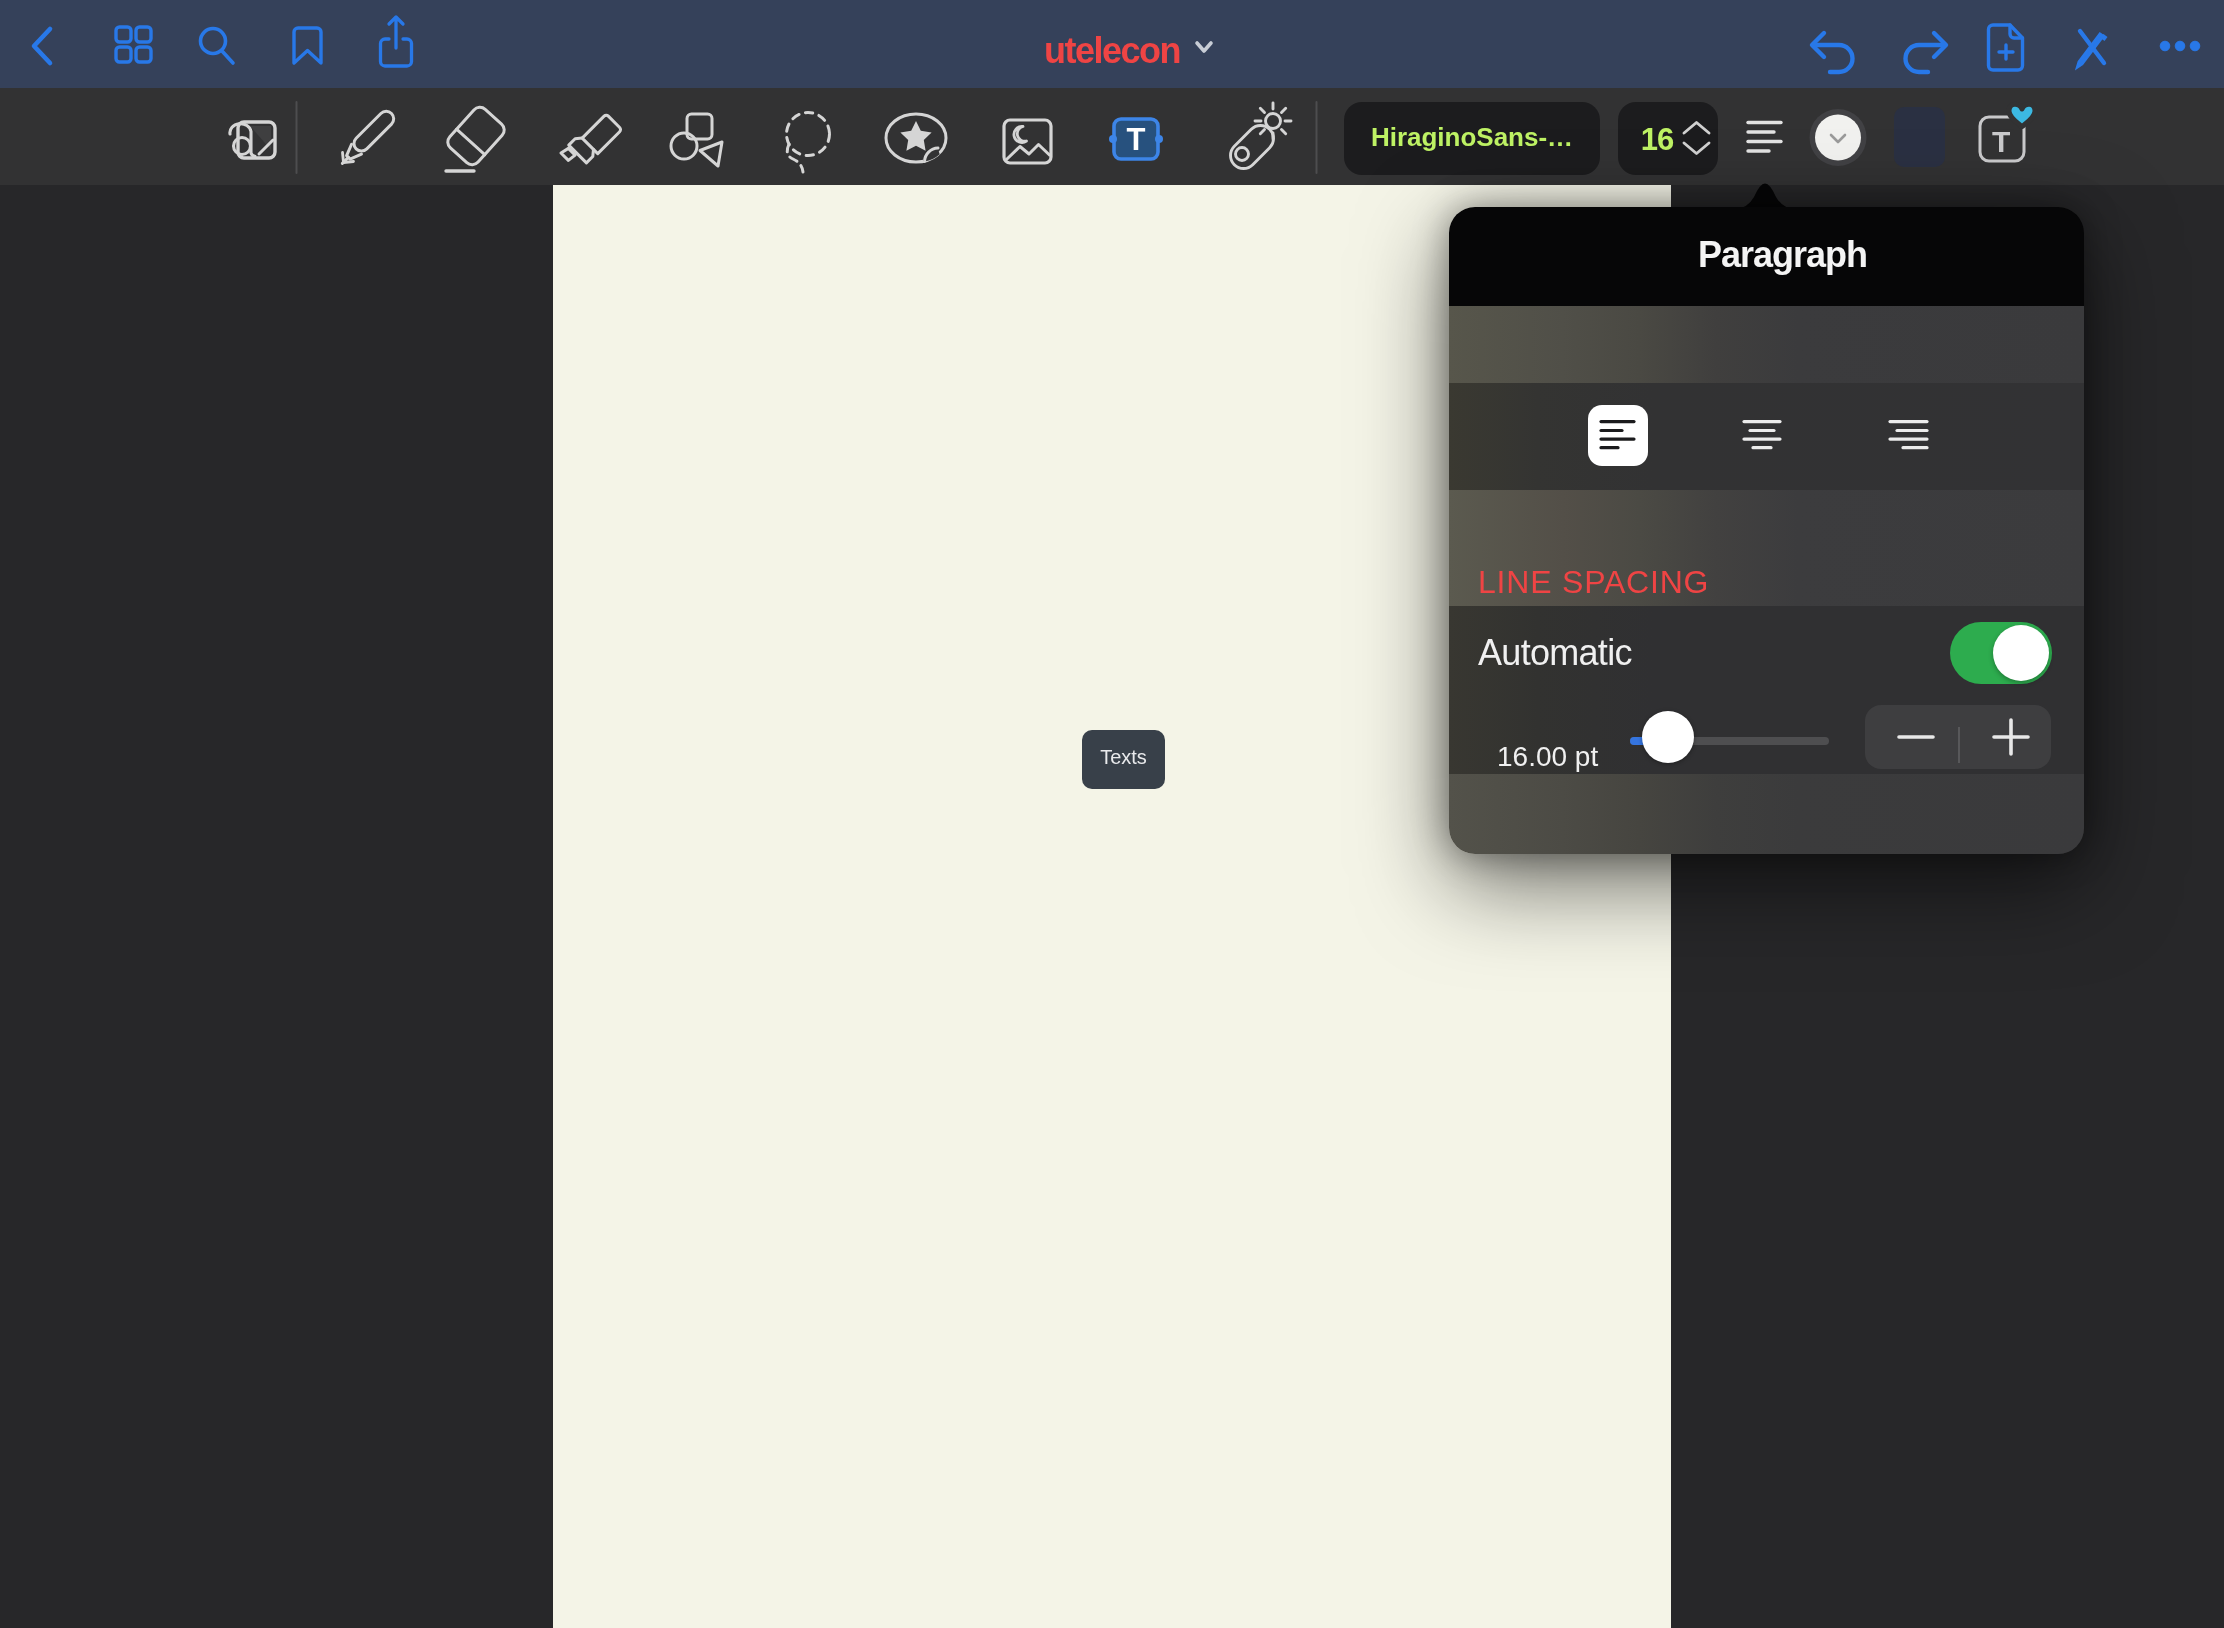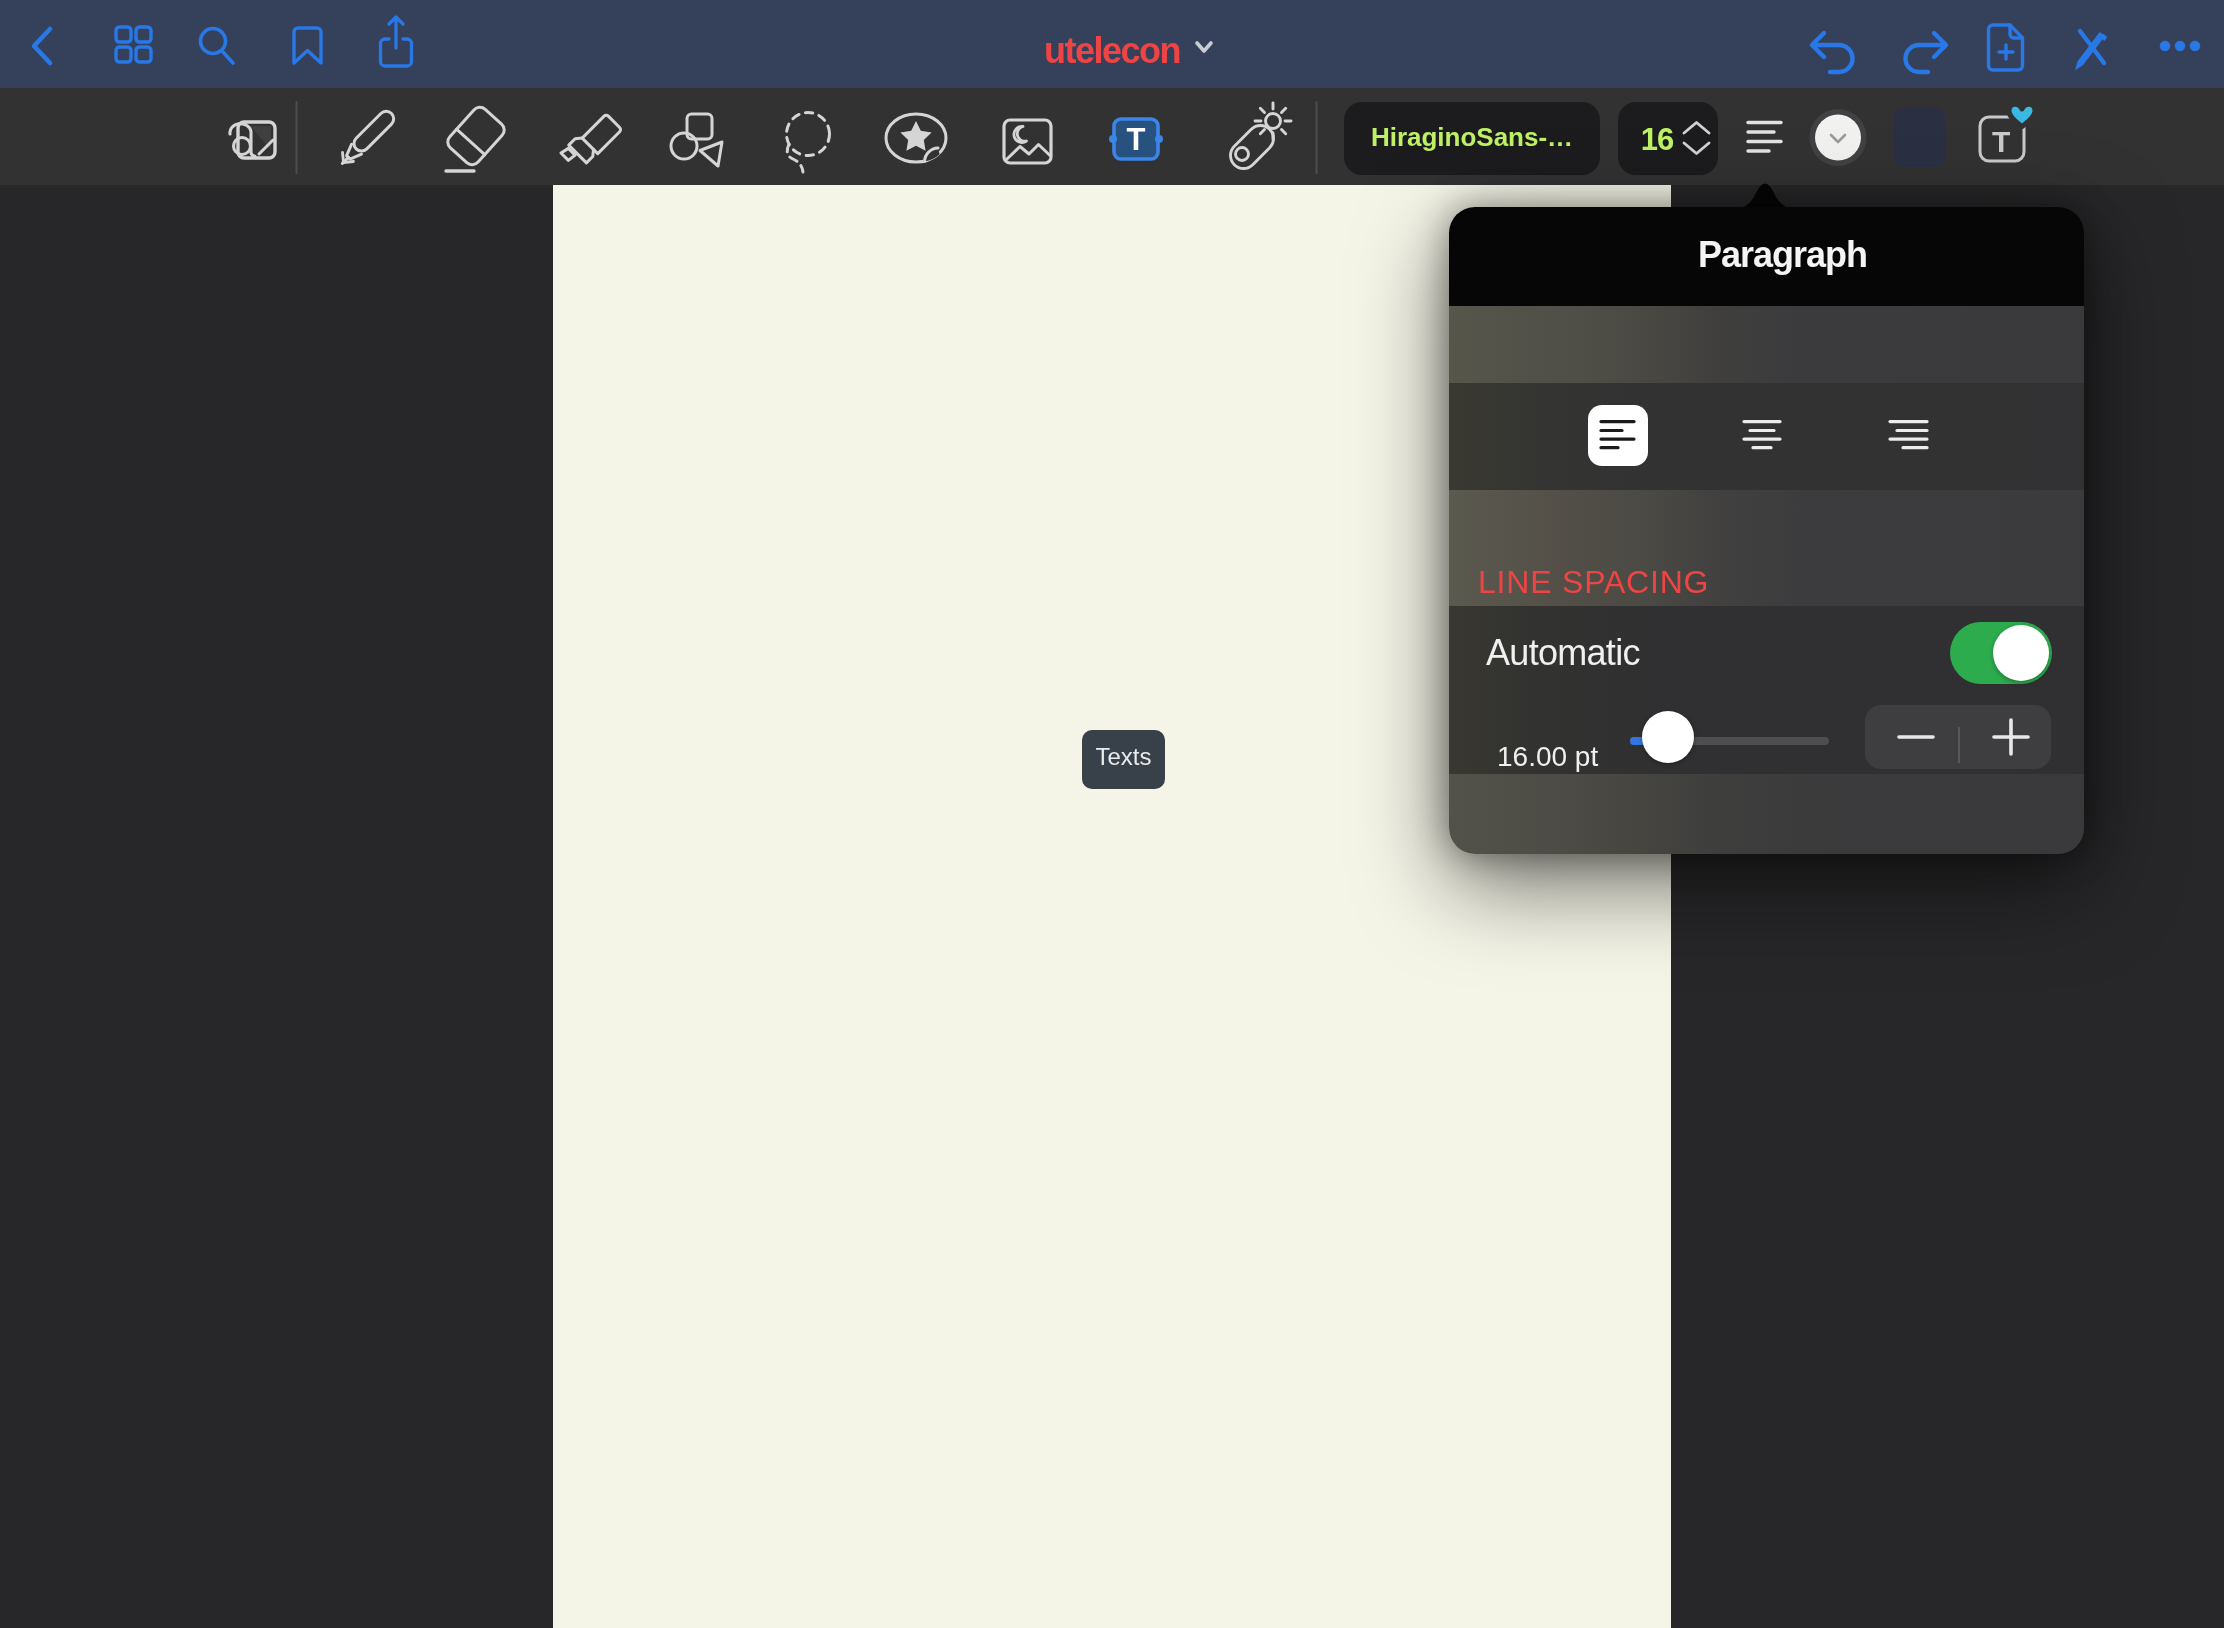--- a/index.html
+++ b/index.html
@@ -13,36 +13,36 @@
   
   #toolbar{left:0;top:88px;width:2224px;height:97px;background:#323233;}
   .pill{background:#1c1c1e;border-radius:18px;position:absolute;color:#bef264;text-align:center;}
   #fontpill{left:1344px;top:14px;width:256px;height:73px;line-height:70px;font-size:26px;font-weight:bold;}
   #sizepill{left:1618px;top:14px;width:100px;height:73px;}
   #sizepill span{position:absolute;left:13px;top:0;width:52px;line-height:76px;font-size:31px;font-weight:bold;letter-spacing:-1px;}
   #navyrect{left:1894px;top:19px;width:51px;height:60px;border-radius:10px;background:#2a3042;position:absolute;}
   
   #page{left:553px;top:185px;width:1118px;height:1443px;background:#f4f4e7;}
   #chip{left:1082px;top:730px;width:83px;height:59px;border-radius:10px;background:#384049;
-        color:#e9eaec;font-size:24px;text-align:center;line-height:54px;}
+        color:#e9eaec;font-size:20px;text-align:center;line-height:54px;}
   
   #pop{left:1449px;top:207px;width:635px;height:647px;border-radius:26px;overflow:hidden;
        box-shadow:0 30px 90px rgba(0,0,0,.55),0 0 35px rgba(0,0,0,.38);}
   #pophead{left:0;top:0;width:635px;height:99px;background:#060607;padding-left:16px;}
   #pophead div{width:100%;text-align:center;color:#f4f4f4;font-size:36px;font-weight:bold;letter-spacing:-1px;line-height:95px;}
   .gap{width:635px;background:linear-gradient(90deg,#57564b 0%,#504f48 18%,#4a4943 30%,#403f3e 42%,#3b3b3d 55%,#3a3a3c 100%);}
   #gapA{left:0;top:99px;height:77px;}
   #alignrow{left:0;top:176px;width:635px;height:107px;
      background:linear-gradient(90deg,#3a3931 0%,#343432 14%,#323233 32%,#323234 100%);}
   #gapB{left:0;top:283px;height:116px;background:linear-gradient(90deg,#5b5a4f 0%,#534f48 18%,#4b4a44 30%,#424140 42%,#3c3c3e 55%,#3b3b3d 100%);}
   #linespacing{left:29px;top:357px;color:#ef4444;font-size:32px;letter-spacing:0.8px;}
   #rows{left:0;top:399px;width:635px;height:168px;
      background:linear-gradient(90deg,#383731 0%,#323230 14%,#303032 32%,#303032 100%);}
   #gapC{left:0;top:567px;height:80px;background:linear-gradient(90deg,#53524a 0%,#4c4b45 18%,#464540 30%,#3e3e3d 42%,#3b3b3c 55%,#3a3a3c 100%);}
-  #autolabel{left:29px;top:26px;color:#f0f0f0;font-size:36px;letter-spacing:-0.7px;margin-left:8px;}
+  #autolabel{left:29px;top:26px;color:#f0f0f0;font-size:36px;letter-spacing:-0.7px;}
   #ptlabel{left:48px;top:121px;color:#f0f0f0;font-size:28px;margin-top:14px;}
   
   #toggle{left:501px;top:16px;width:102px;height:62px;border-radius:31px;background:#2dac4e;}
   #toggle i{position:absolute;right:3px;top:3px;width:56px;height:56px;border-radius:28px;background:#fff;
             box-shadow:0 2px 5px rgba(0,0,0,.3);}
   
   #track{left:181px;top:131px;width:199px;height:8px;border-radius:4px;background:#4e4e50;}
   #trackfill{left:181px;top:131px;width:30px;height:8px;border-radius:4px;background:#3575e0;}
   #knob{left:193px;top:105px;width:52px;height:52px;border-radius:26px;background:#fff;
         box-shadow:0 1px 4px rgba(0,0,0,.35);}

